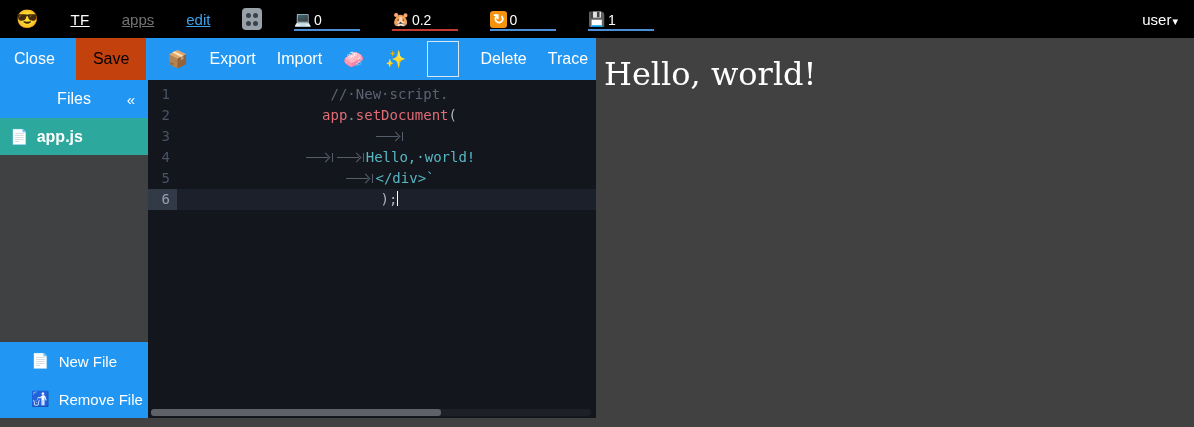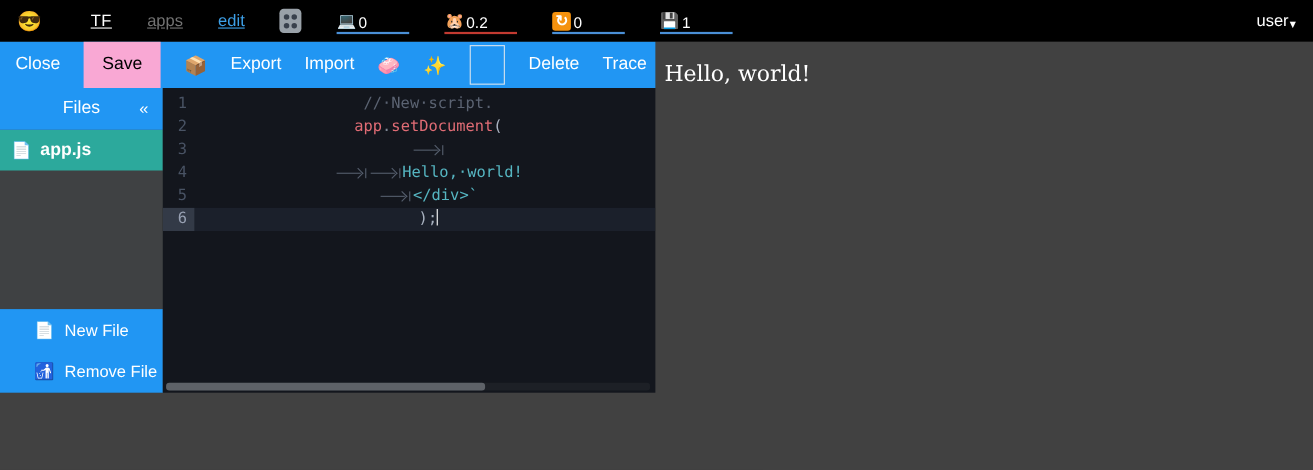--- a/index.html
+++ b/index.html
@@ -3,44 +3,44 @@
 <meta charset="utf-8">
 <style>
   * { margin:0; padding:0; box-sizing:border-box; }
   html,body { width:1194px; height:427px; overflow:hidden; background:#414141;
               font-family:"Liberation Sans", sans-serif; }
 
   
   .topbar { position:absolute; left:0; top:0; width:1194px; height:38px; background:#000;
             display:flex; align-items:center; gap:32px; padding:0 16px; color:#fff; font-size:15px; }
   .topbar .logo { font-size:18px; line-height:1; }
-  .brand { color:#fff; text-decoration:underline; letter-spacing:.5px; cursor:pointer;margin-left:12px; }
+  .brand { color:#fff; text-decoration:underline; letter-spacing:.5px; cursor:pointer; }
   .nav-apps { color:#737373; text-decoration:underline; cursor:pointer; }
   .nav-edit { color:#3da0e8; text-decoration:underline; cursor:pointer; }
   .grid-icon { position:relative; width:20px; height:22px; background:#99a1a8; border-radius:4px; cursor:pointer; }
   .grid-icon::before { content:""; position:absolute; width:5px; height:5px; border-radius:50%;
             background:#39414c; left:4px; top:5px;
             box-shadow:7px 0 0 #39414c, 0 8px 0 #39414c, 7px 8px 0 #39414c; }
   .counter { display:flex; align-items:flex-end; gap:2px; width:66px; height:24px;
              border-bottom:2px solid #4a8fd6; padding-bottom:1px; font-size:14px; cursor:text; }
   .counter .cicon { font-size:14px; line-height:1.2; }
   .refresh-glyph { display:inline-block; width:17px; height:17px; background:#f5920e; border-radius:3px;
              color:#fff; font-size:13px; font-weight:bold; text-align:center; line-height:17px; }
   .spacer { flex:1; }
   .user-menu { display:flex; align-items:flex-end; gap:1px; cursor:pointer; }
   .user-menu .caret { font-size:11px; }
 
   
-  .app-left { position:absolute; left:0; top:38px; width:596px; height:319px; display:flex; flex-direction:column; }
+  .app-left { position:absolute; left:0; top:38px; width:596px; height:380px; display:flex; flex-direction:column; }
 
   .toolbar { height:42px; background:#2196f3; display:flex; align-items:center; gap:21px;
              padding-left:14px; color:#fff; font-size:16px; flex:none; }
   .tbtn { cursor:pointer; white-space:nowrap; }
   .save-btn { align-self:stretch; display:flex; align-items:center; padding:0 17px;
-              background:#f9a8d4; color:#000; border:none; font-size:16px; cursor:pointer; }
+              background:#c2410c; color:#000; border:none; font-size:16px; cursor:pointer; }
   .tb-icon { font-size:17px; cursor:pointer; }
   .empty-box { width:32px; height:36px; border:1px solid #d9e4ee; background:transparent; cursor:pointer; }
 
   .content { flex:1; display:flex; min-height:0; }
 
   
   .sidebar { width:148px; flex:none; display:flex; flex-direction:column; background:#3f4143; }
   .sb-header { height:38px; background:#2196f3; color:#fff; font-size:16px; position:relative;
                display:flex; align-items:center; justify-content:center; flex:none; }
   .sb-collapse { position:absolute; right:13px; top:50%; transform:translateY(-50%);
@@ -75,21 +75,21 @@
              border-top:1px solid #555e6d; border-right:1px solid #555e6d; transform:rotate(45deg); }
   .cursor { display:inline-block; width:1px; height:15px; background:#fff; vertical-align:-2px; }
 
   .hscroll { position:absolute; left:3px; bottom:2px; width:440px; height:7px;
              background:#1d2026; border-radius:3px; }
   .hscroll .thumb { position:absolute; left:0; top:0; width:290px; height:7px;
              background:#5e6268; border-radius:3px; cursor:pointer; }
 
   
   .preview { position:absolute; left:596px; top:38px; width:598px; height:389px; background:#414141; }
-  .preview-heading { margin:17px 0 0 8px; color:#ffffff; font-size:20px;
+  .preview-heading { margin:17px 0 0 8px; color:#ffffff; font-size:32px;
              font-family:"DejaVu Serif", serif; font-weight:normal; }
 </style>
 </head>
 <body>
 
 <div class="topbar">
   <span class="logo">😎</span>
   <a class="brand">TF</a>
   <a class="nav-apps">apps</a>
   <a class="nav-edit">edit</a>

